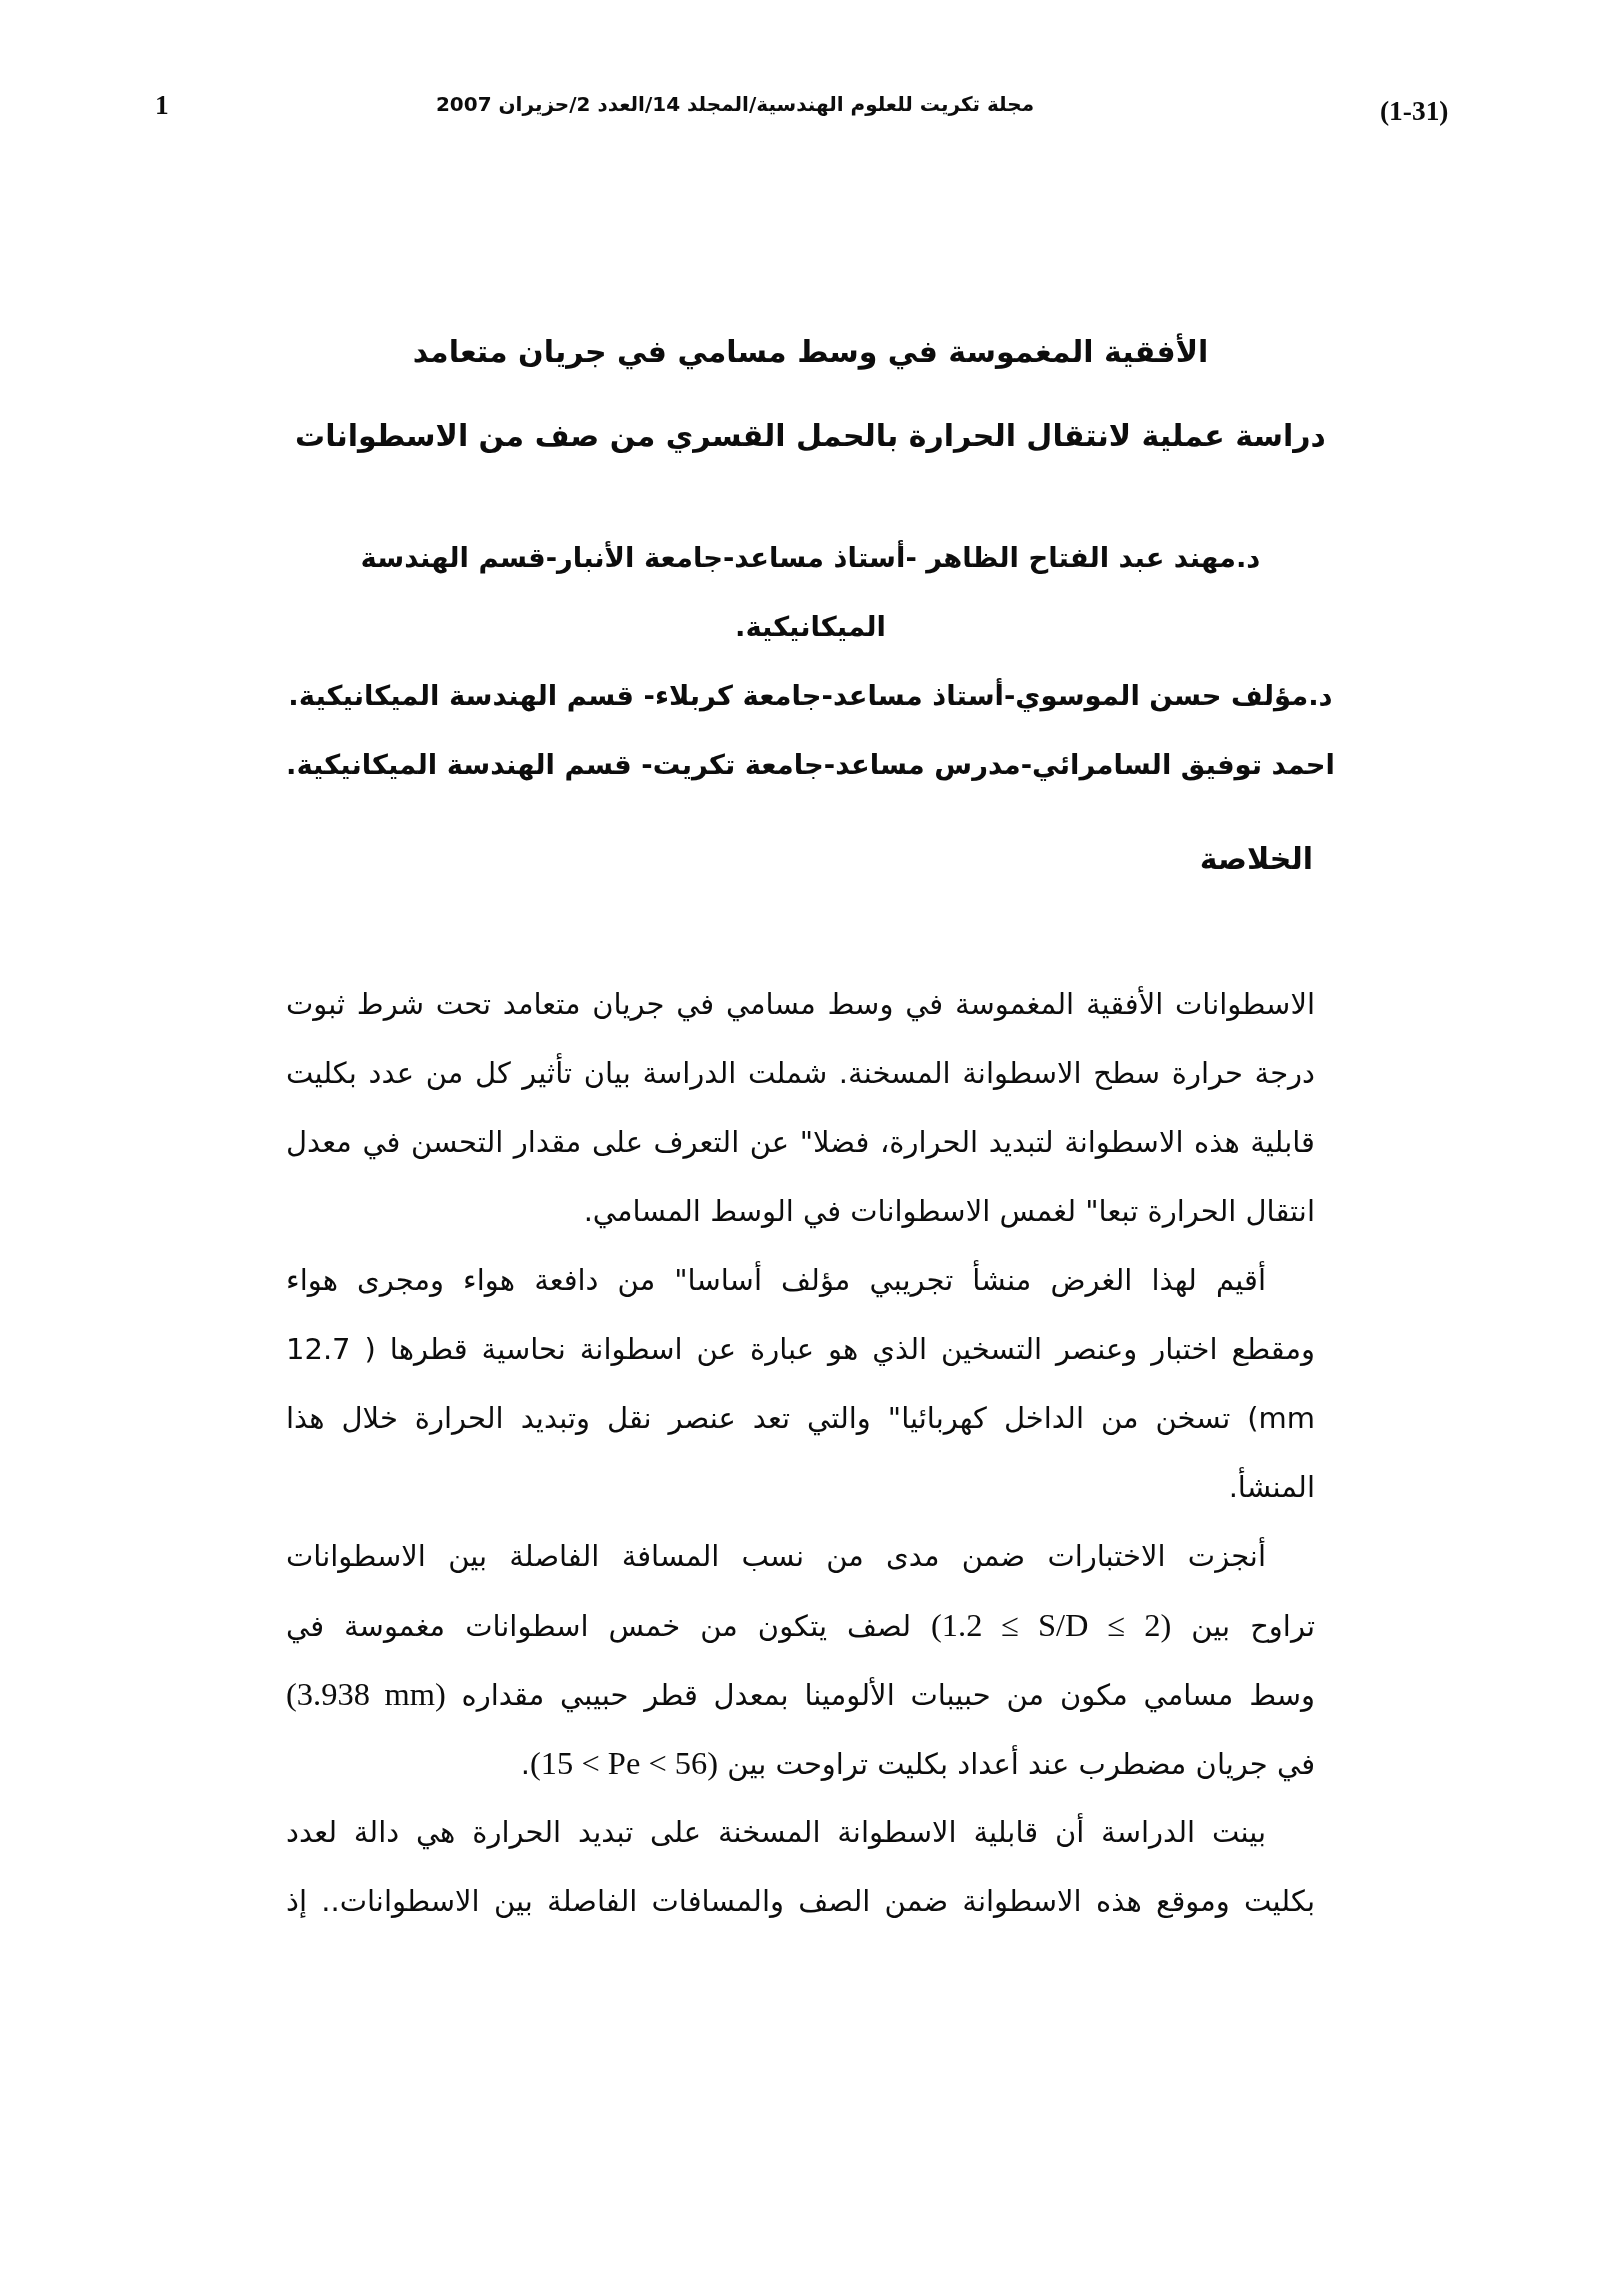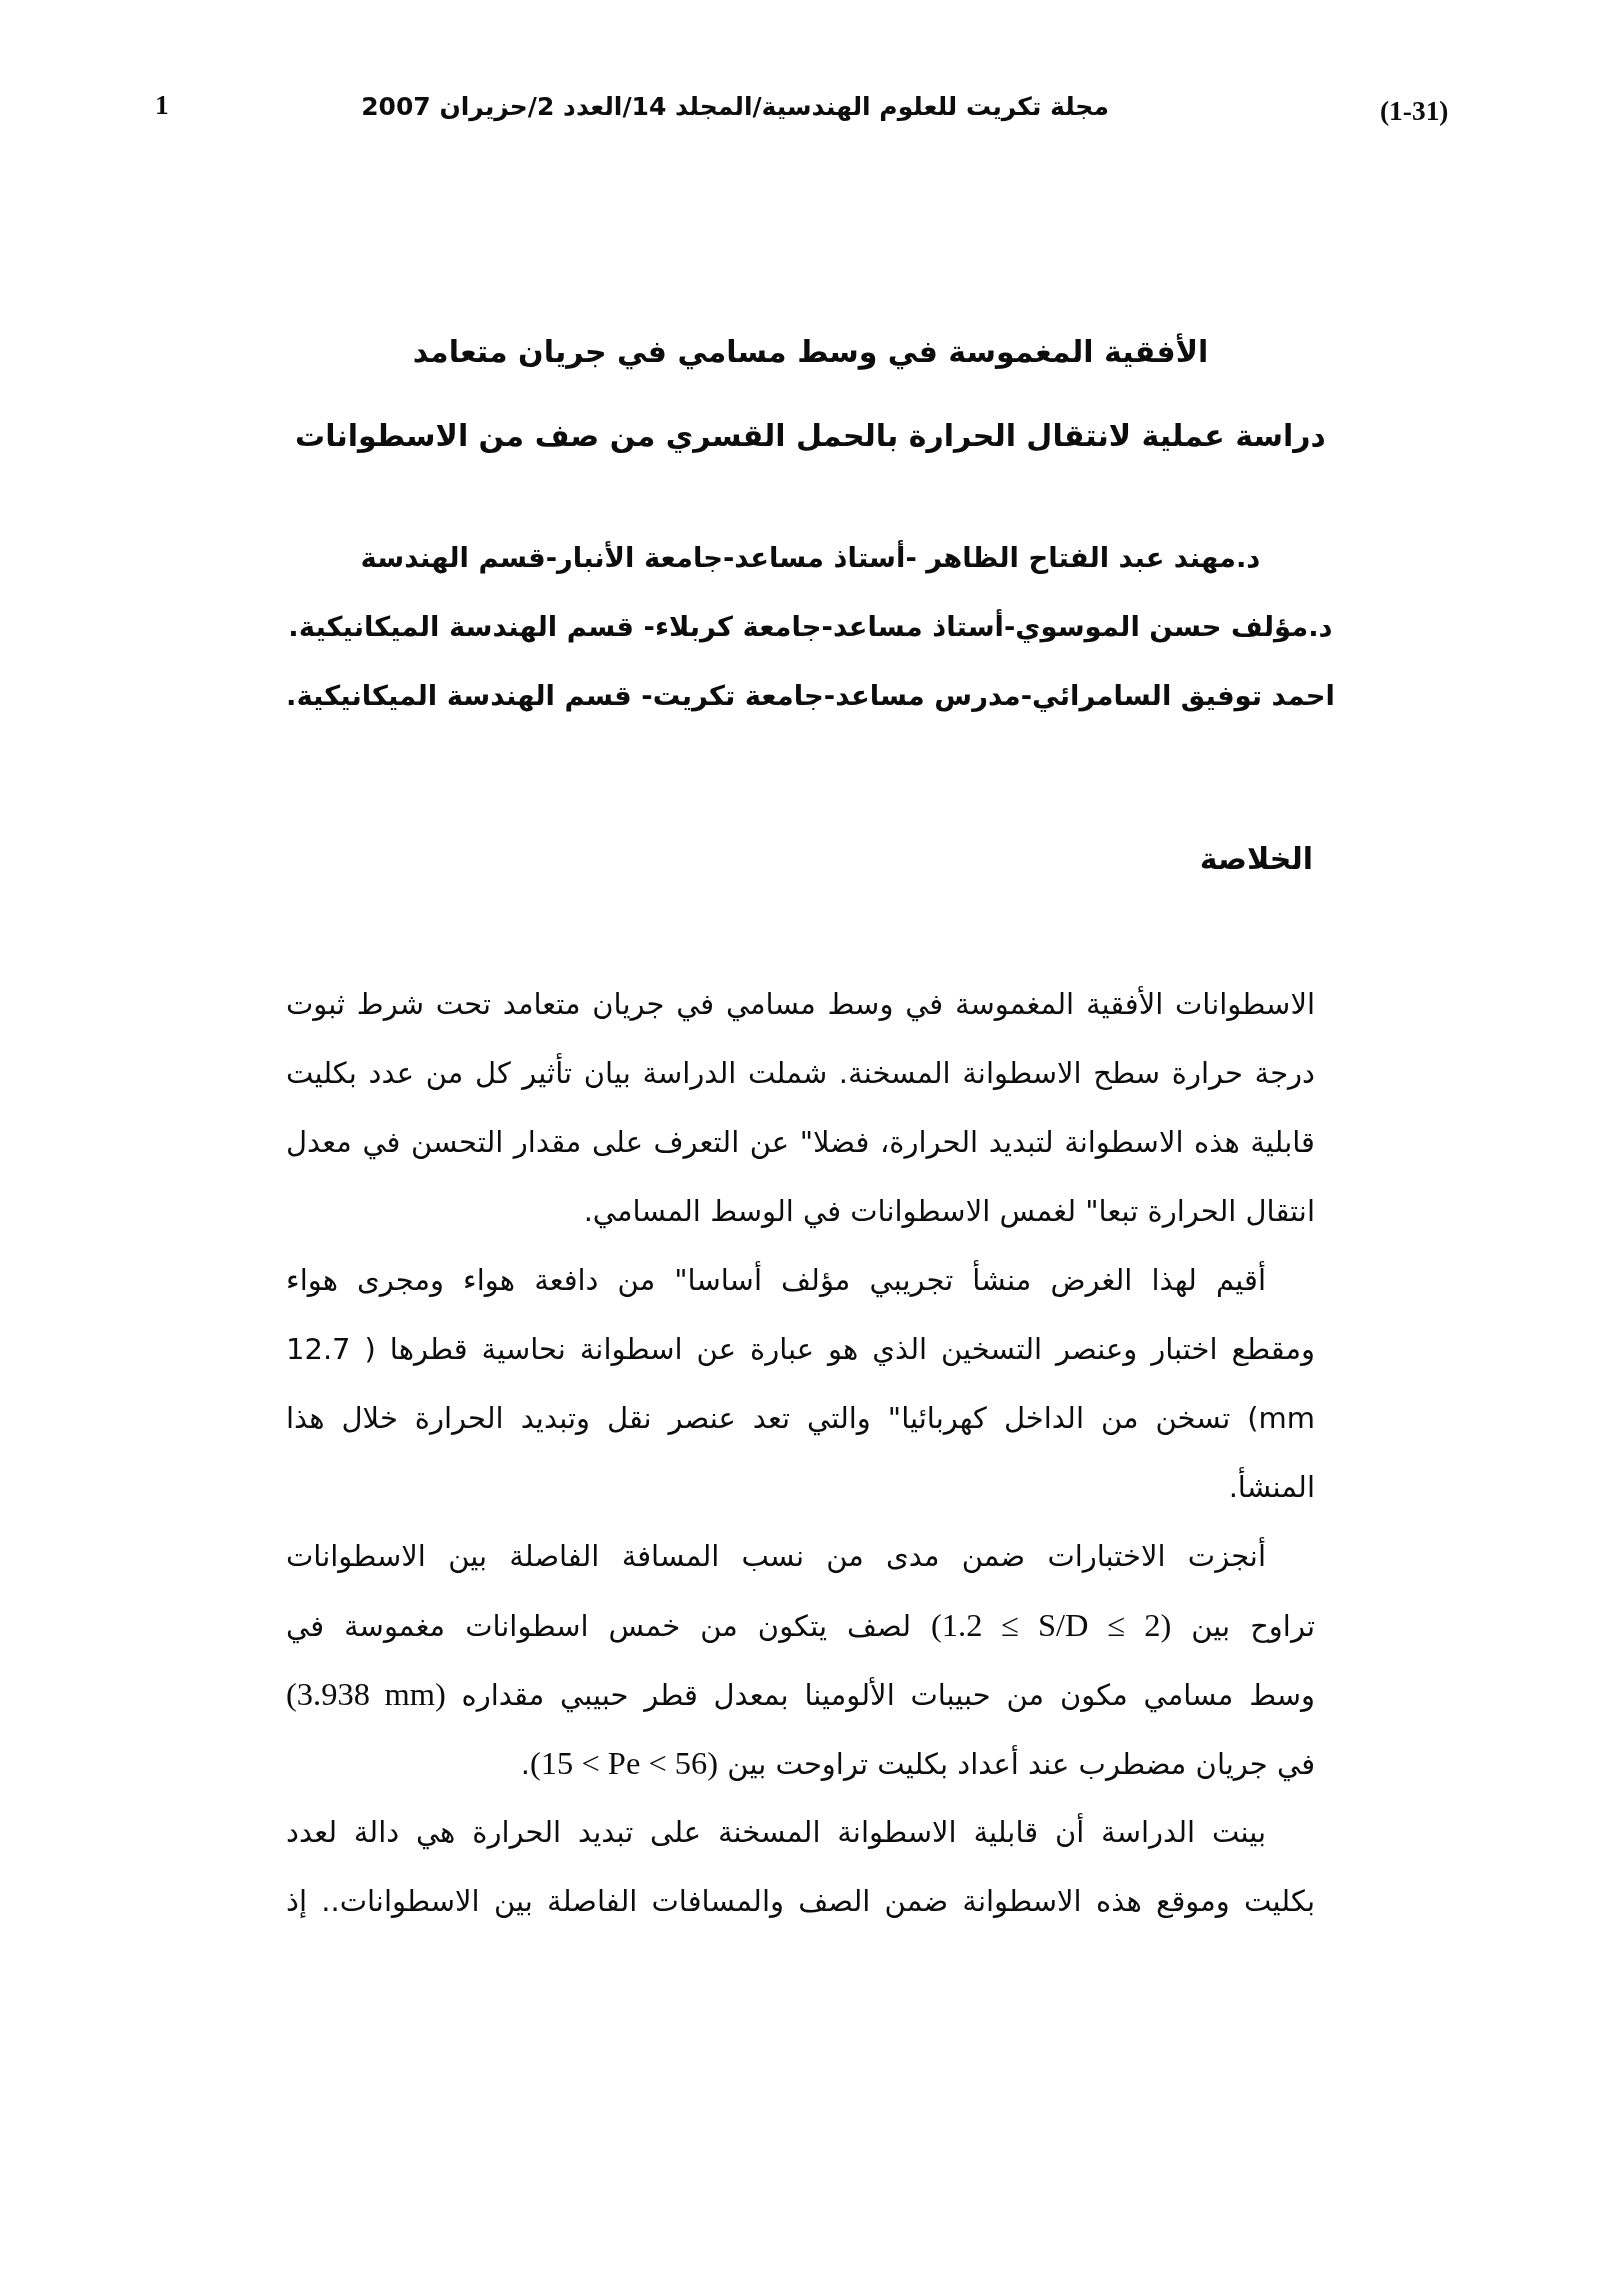--- a/index.html
+++ b/index.html
@@ -14,21 +14,21 @@
   }
   
   .hdr-pagenum{
     position:absolute;left:155px;top:90px;
     font-family:"Liberation Serif",serif;
     font-weight:bold;font-size:27.4px;
   }
   .hdr-journal{
     position:absolute;left:294px;top:92px;width:882px;
     direction:rtl;text-align:center;
-    font-weight:bold;font-size:25px;
+    font-weight:bold;font-size:20px;
     white-space:nowrap;
   }
   .hdr-range{
     position:absolute;left:1380px;top:96px;
     font-family:"Liberation Serif",serif;
     font-weight:bold;font-size:27.4px;
   }
   
   .title-block{
     position:absolute;left:154px;right:154px;top:310px;
@@ -79,20 +79,21 @@
   <div class="hdr-journal">مجلة تكريت للعلوم الهندسية/المجلد 14/العدد 2/حزيران 2007</div>
   <div class="hdr-range">(1-31)</div>
 
   <div class="title-block">
     <div>الأفقية المغموسة في وسط مسامي في جريان متعامد</div>
     <div>دراسة عملية لانتقال الحرارة بالحمل القسري من صف من الاسطوانات</div>
   </div>
 
   <div class="authors-block">
     <div>د.مهند عبد الفتاح الظاهر -أستاذ مساعد-جامعة الأنبار-قسم الهندسة</div>
+    <div>الميكانيكية.</div>
     <div>د.مؤلف حسن الموسوي-أستاذ مساعد-جامعة كربلاء- قسم الهندسة الميكانيكية.</div>
     <div>احمد توفيق السامرائي-مدرس مساعد-جامعة تكريت- قسم الهندسة الميكانيكية.</div>
   </div>
 
   <div class="abstract-heading">الخلاصة</div>
 
   <div class="abs-body">
 
     <div class="ln j">الاسطوانات الأفقية المغموسة في وسط مسامي في جريان متعامد تحت شرط ثبوت</div>
     <div class="ln j">درجة حرارة سطح الاسطوانة المسخنة. شملت الدراسة بيان تأثير كل من عدد بكليت</div>

